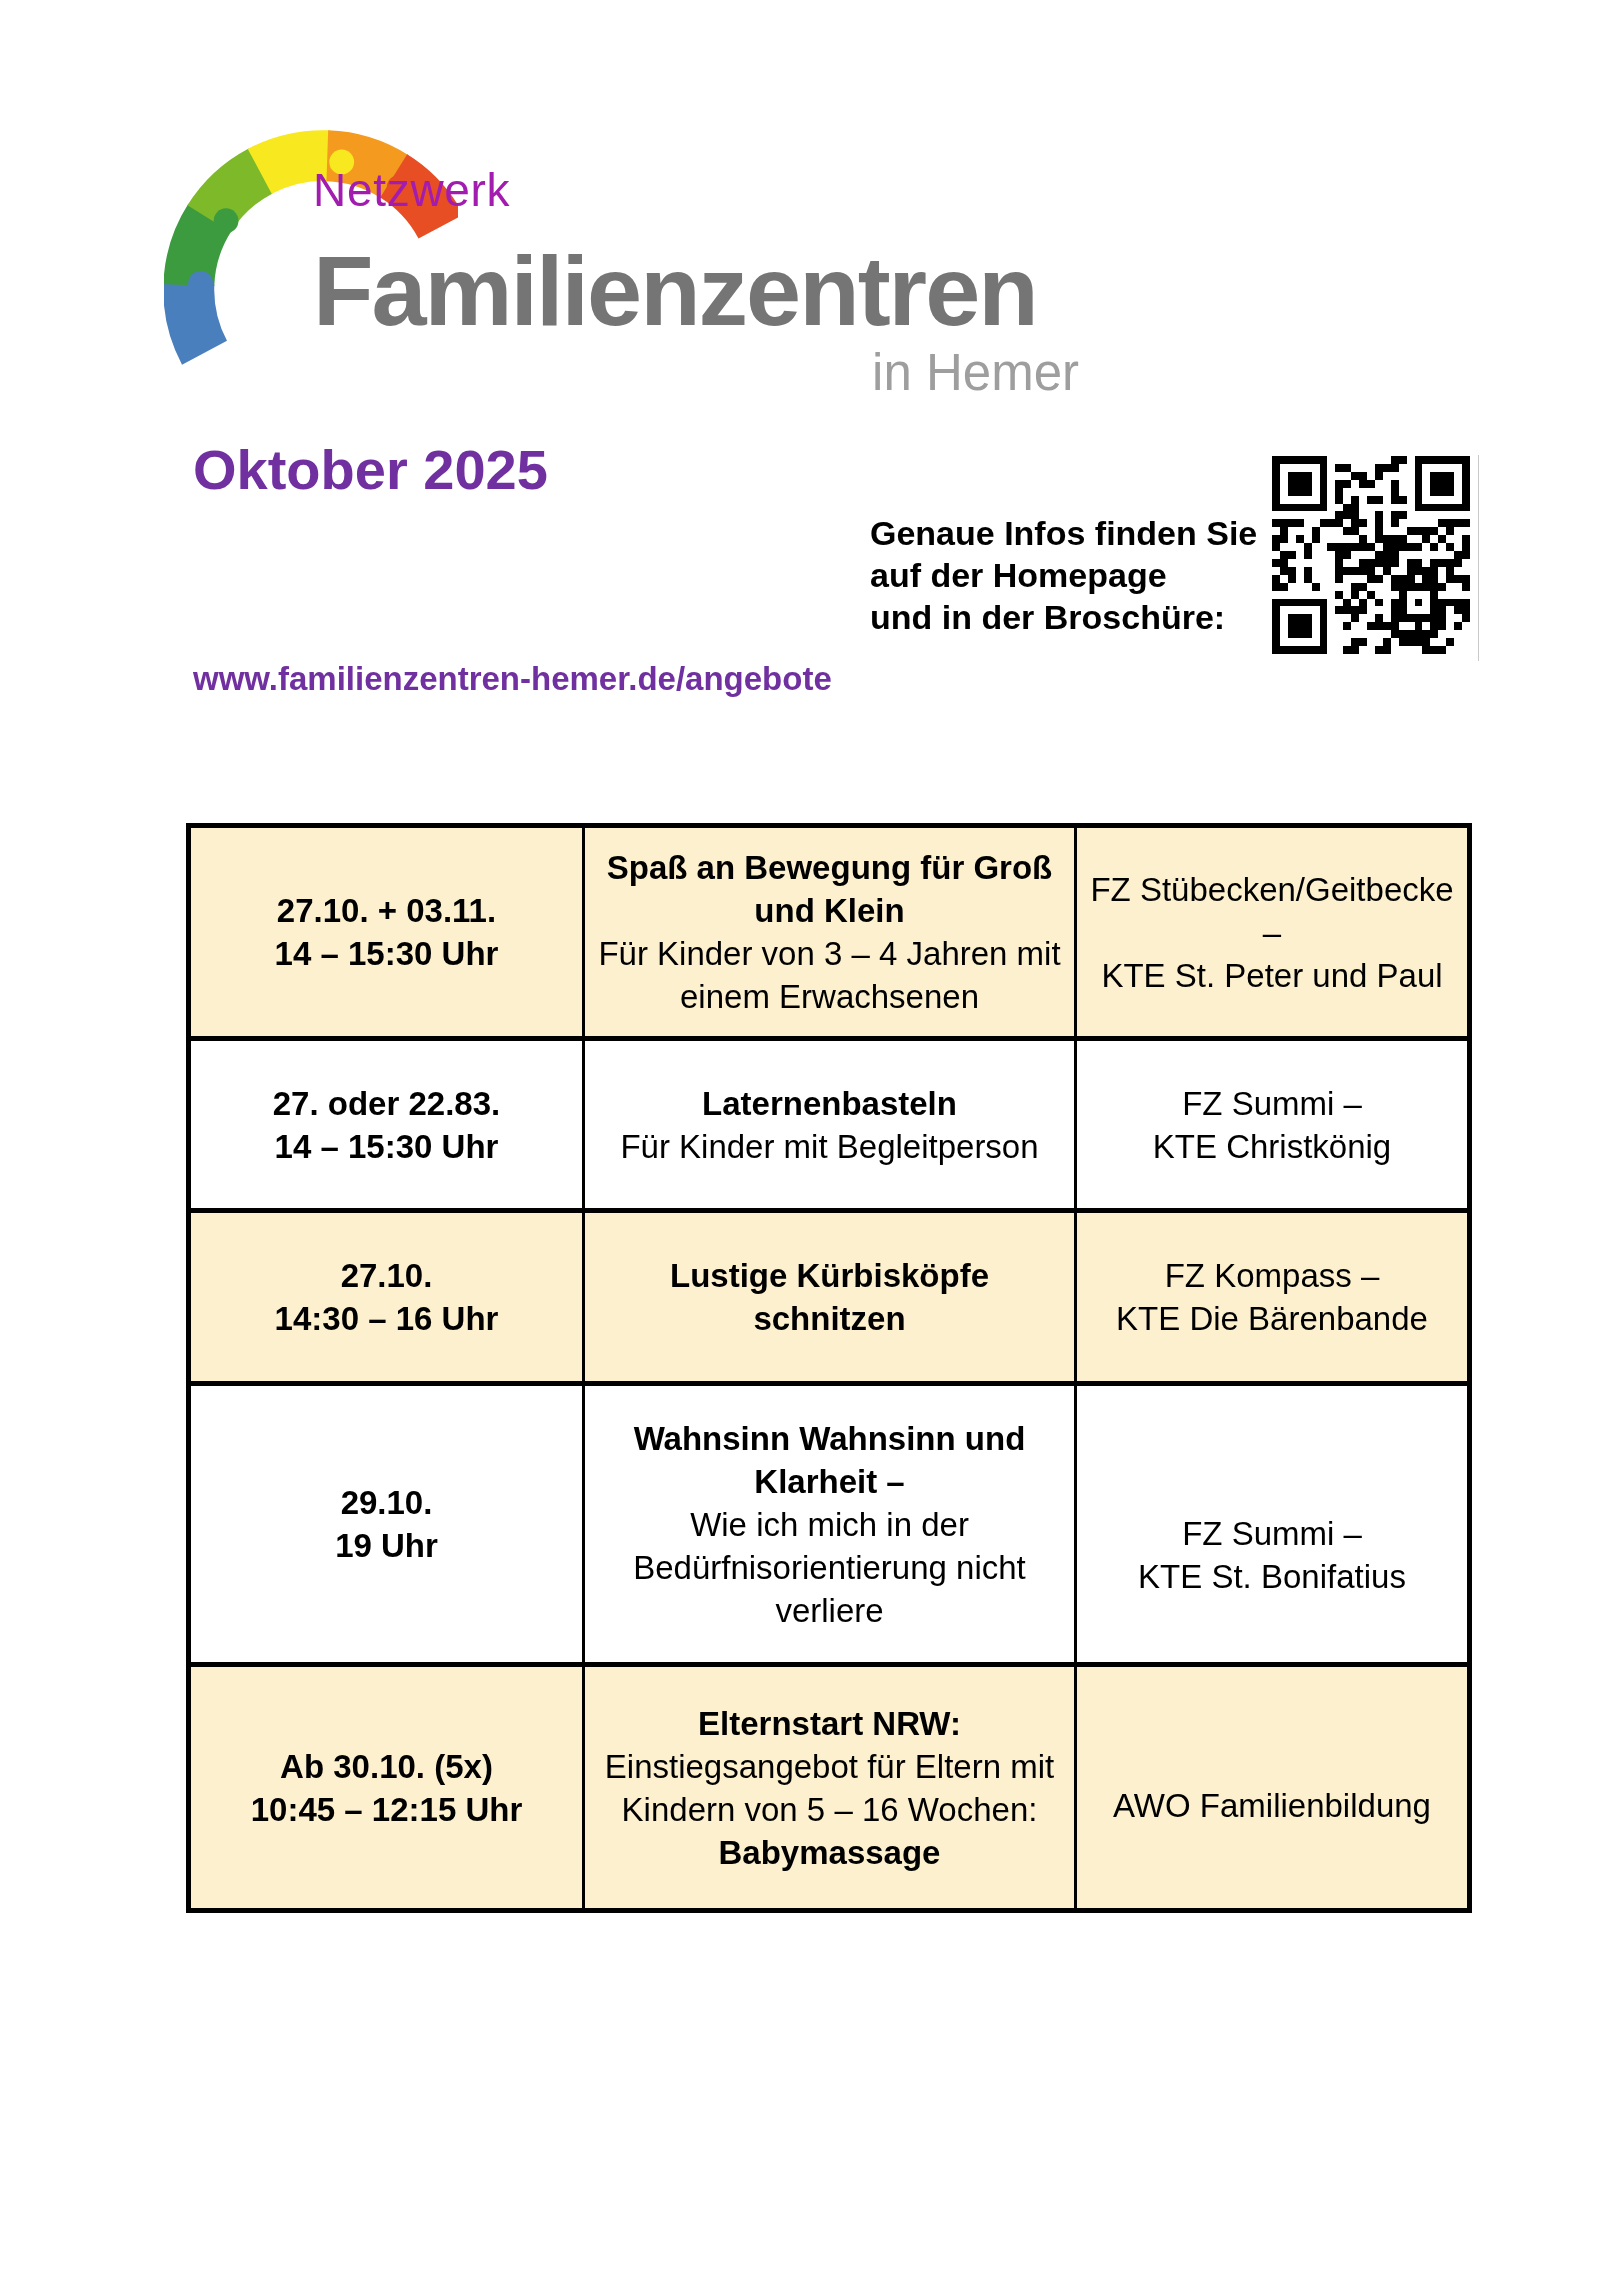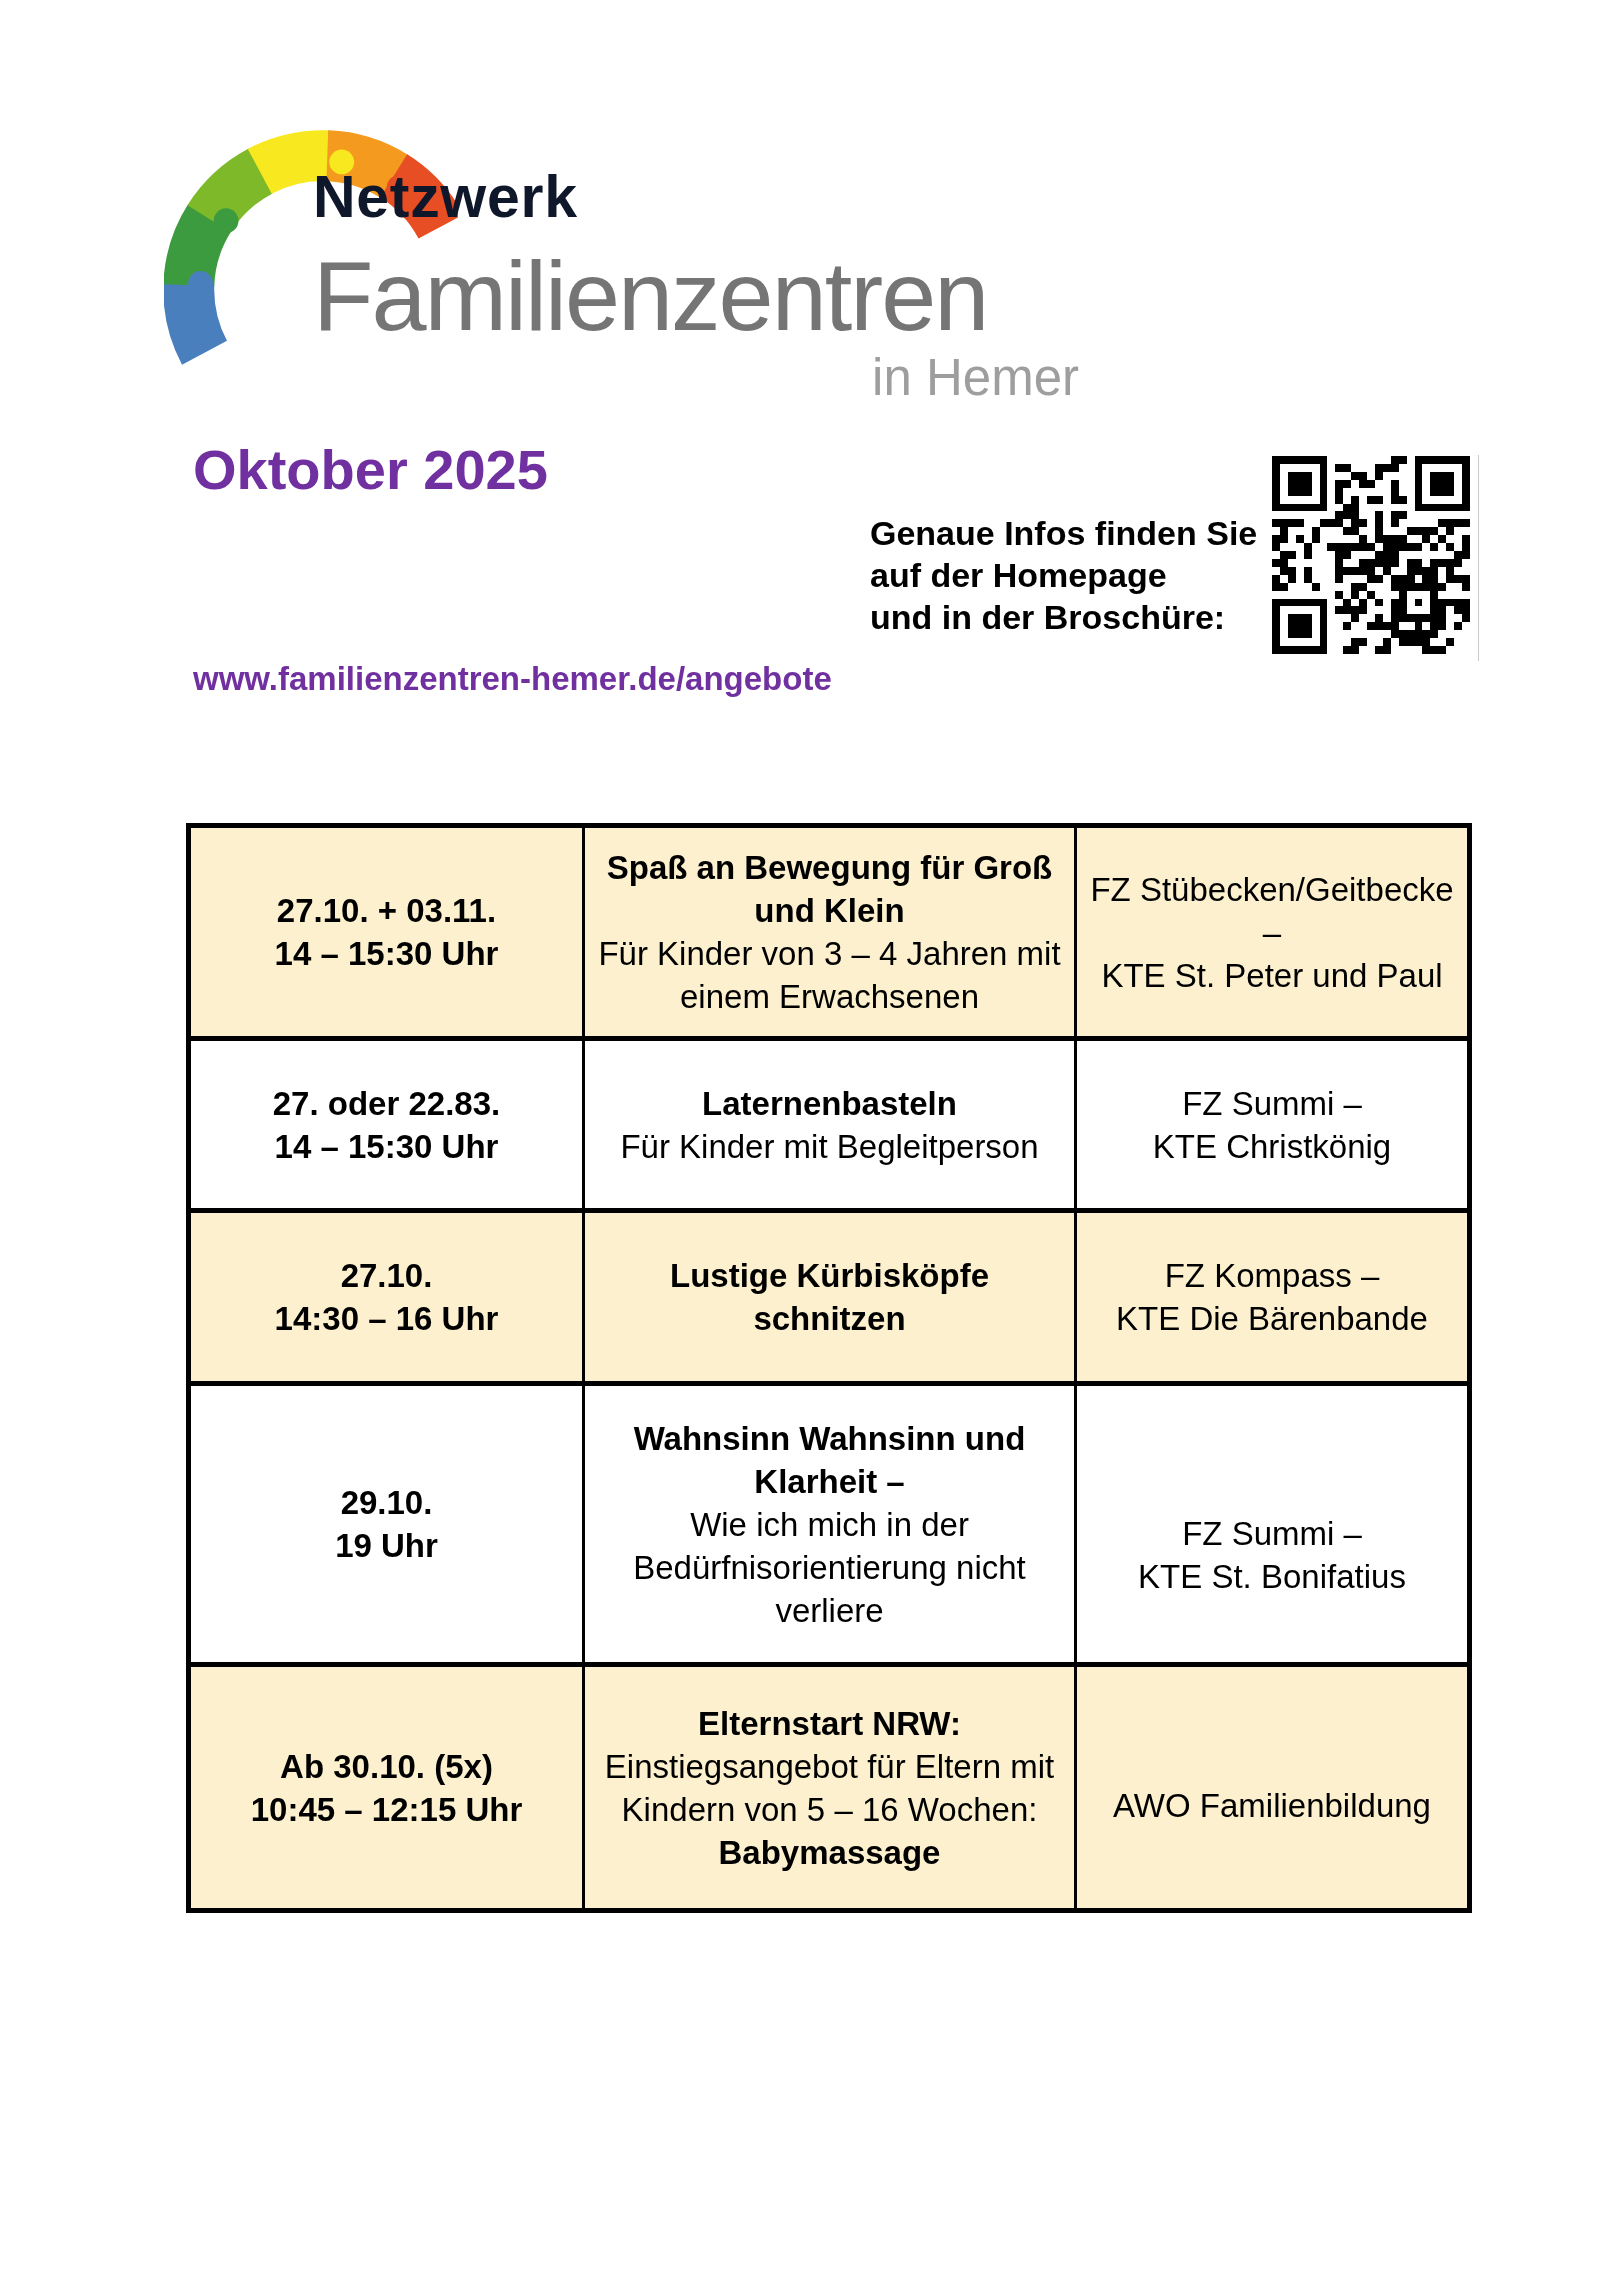--- a/index.html
+++ b/index.html
@@ -5,22 +5,22 @@
   html,body{margin:0;padding:0;}
   body{
     width:1623px;height:2295px;position:relative;background:#ffffff;
     font-family:"Liberation Sans", sans-serif;color:#000;overflow:hidden;
   }
 
   
   .logo{position:absolute;left:164px;top:92px;width:929px;height:353px;}
   .logo svg{position:absolute;left:0;top:6.5px;}
   .logo-text{position:absolute;left:149px;top:71px;width:766px;}
-  .lt1{font-size:59px;font-weight:bold;color:#0f172a;letter-spacing:0.7px;}
-  .lt2{font-size:99px;color:#757575;letter-spacing:-2px;margin-top:8px;}
+  .lt1{font-size:46px;font-weight:normal;color:#a21caf;letter-spacing:0.7px;}
+  .lt2{font-size:99px;color:#757575;letter-spacing:-2px;margin-top:17px;font-weight:bold;}
   .lt3{font-size:51px;color:#9e9e9e;text-align:right;margin-top:-5.2px;}
 
   
   .month-title{position:absolute;left:193px;top:437px;font-size:56px;font-weight:bold;color:#7030a0;}
   .info-note{position:absolute;left:870px;top:512px;font-size:34px;font-weight:bold;line-height:42px;color:#000;}
   .website-link{position:absolute;left:193px;top:622px;font-size:33px;font-weight:bold;color:#7030a0;text-decoration:none;margin-top:38px;}
 
   
   .qr-wrap{position:absolute;left:1271px;top:455px;padding:1.3px 7.9px 5.2px 1.3px;border-right:1.3px solid #c9c9c9;}
 

